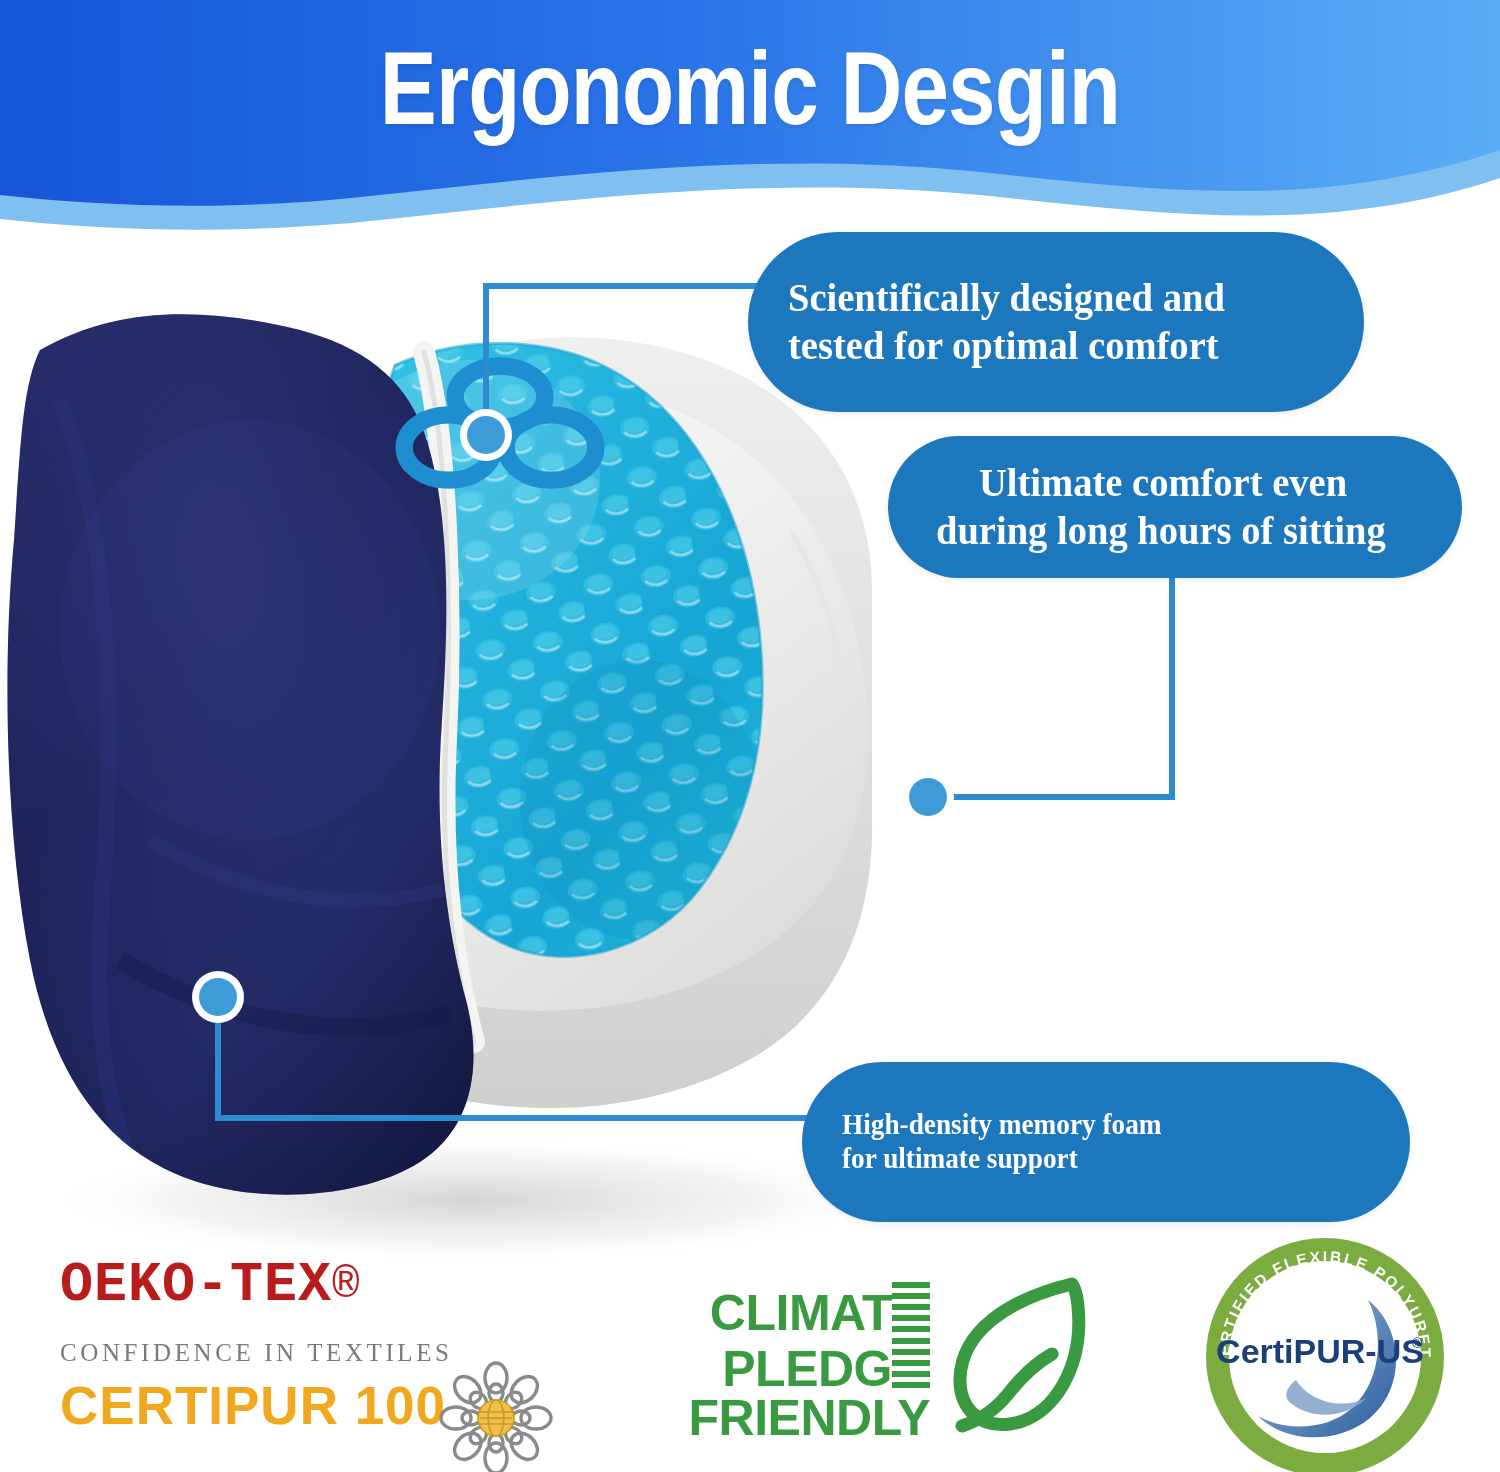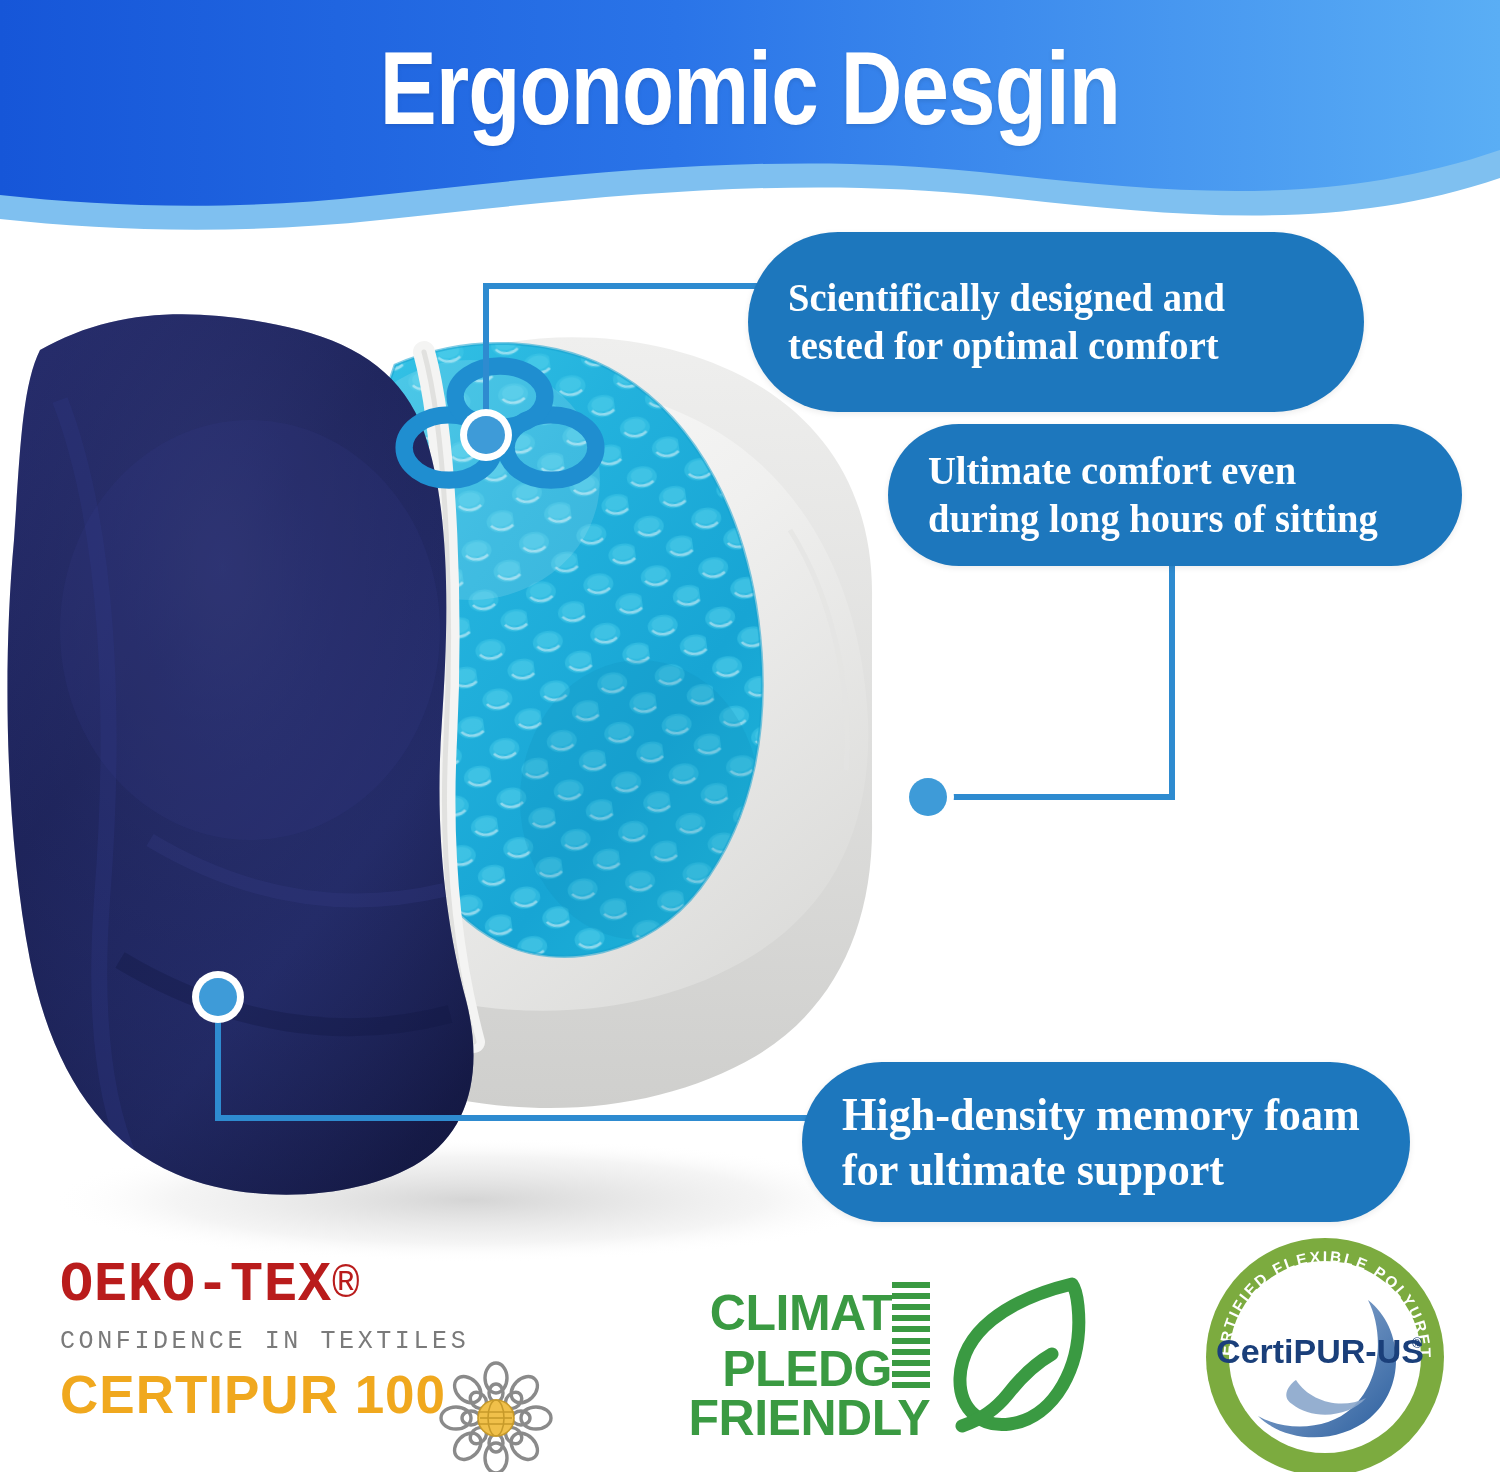--- a/index.html
+++ b/index.html
@@ -39,41 +39,41 @@
     font-family:"Liberation Serif", serif;
     font-weight:bold;
     line-height:1.16;
     padding:26px 40px;
     box-shadow:0 2px 6px rgba(0,0,0,0.08);
   }
   .pill span { display:block; white-space:nowrap;
                transform:scaleX(0.94); transform-origin:0 50%; }
 
   #pill-1 { left:748px; top:232px;  width:616px; height:180px; font-size:41px; }
-  #pill-2 { left:888px; top:424px;  width:574px; height:142px; font-size:41px; }
-  #pill-3 { left:802px; top:1062px; width:608px; height:160px; font-size:47px; }
+  #pill-2 { left:888px; top:436px;  width:574px; height:142px; font-size:41px;align-items:center; }
+  #pill-3 { left:802px; top:1062px; width:608px; height:160px; font-size:29px; }
 
   
   .connectors { position:absolute; left:0; top:0; width:1500px; height:1472px;
                 pointer-events:none; }
 
   
   .badges { position:absolute; left:0; top:1240px; width:1500px; height:232px; }
 
   .badge-oeko { position:absolute; left:60px; top:18px; width:500px; height:180px; }
   .oeko-main {
     font-family:Liberation Mono, monospace;
     font-weight:bold; font-size:55px; color:#b91c1c;
     letter-spacing:1px; line-height:1.0; white-space:nowrap;
   }
   .oeko-reg { font-size:46px; font-weight:normal; vertical-align:2px; }
   .oeko-sub {
-    font-family:Liberation Mono, monospace;
+    font-family:Liberation Serif, serif;
     font-size:25px; color:#7a7a7a; letter-spacing:3.6px;
-    margin-top:14px; white-space:nowrap;
+    margin-top:26px; white-space:nowrap;
   }
   .oeko-std {
     font-family:"Liberation Sans", sans-serif;
     font-weight:bold; font-size:53px; color:#f0a81e;
     letter-spacing:1px; margin-top:8px; white-space:nowrap;
   }
   .oeko-flower { position:absolute; left:372px; top:96px; }
 
   .badge-climate { position:absolute; left:662px; top:22px; width:440px; height:180px; }
   .cp-text {

